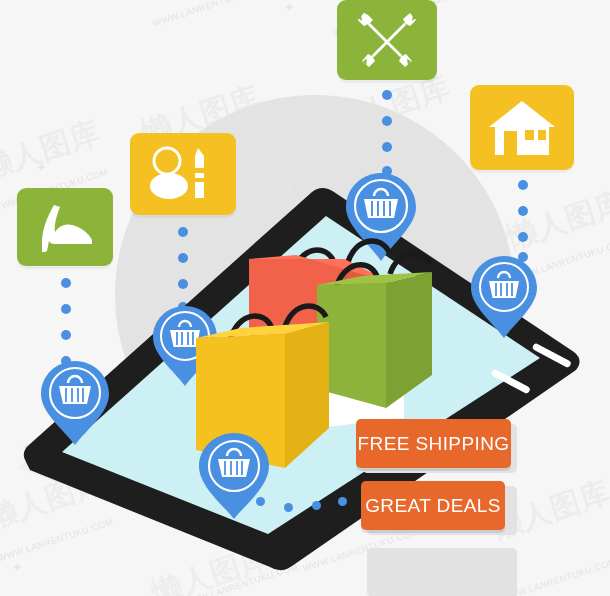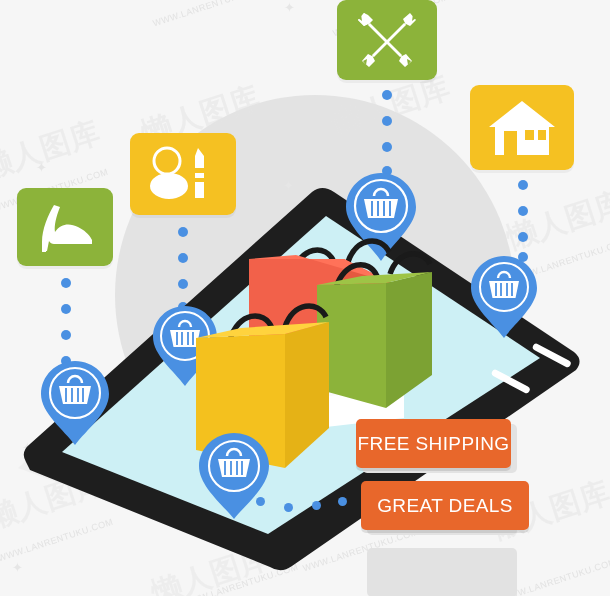--- a/index.html
+++ b/index.html
@@ -332,19 +332,19 @@
     <div class="dot sm" style="left:338px;top:497px;"></div>
     <div class="dot sm" style="left:364px;top:492px;"></div>
   </div>
 
   <div class="cta-shadow" style="left:362px;top:424px;width:155px;height:49px;"></div>
   <div class="cta" style="left:356px;top:419px;width:155px;height:49px;background:#E8672B;">
     <span>FREE SHIPPING</span>
   </div>
 
   <div class="cta-shadow" style="left:367px;top:486px;width:150px;height:49px;"></div>
-  <div class="cta" style="left:361px;top:481px;width:168px;height:49px;background:#E8672B;">
+  <div class="cta" style="left:361px;top:481px;width:144px;height:49px;background:#E8672B;">
     <span>GREAT DEALS</span>
   </div>
 
   <div class="cta-shadow" style="left:367px;top:548px;width:150px;height:49px;"></div>
 
 </div>
 
 </body></html>

